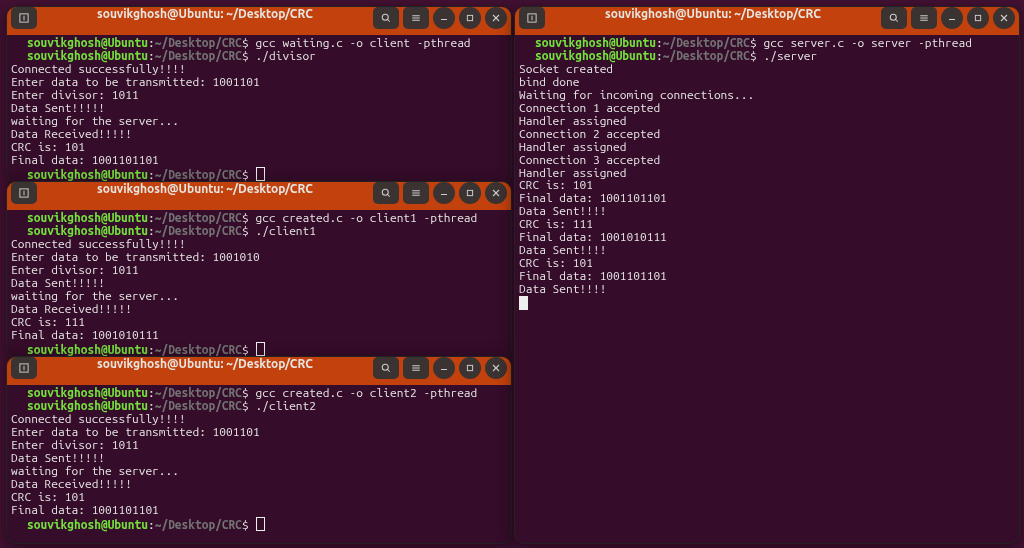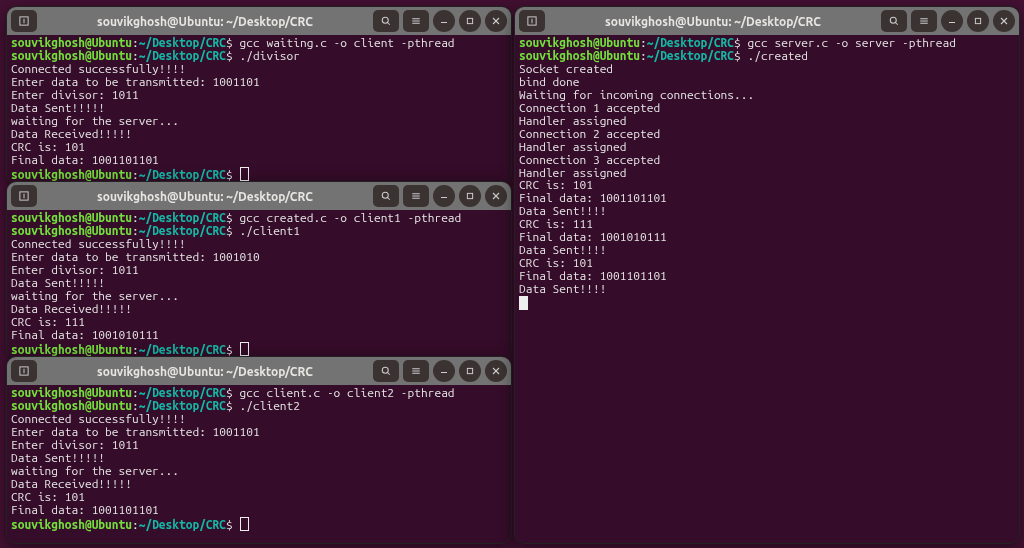--- a/index.html
+++ b/index.html
@@ -14,23 +14,22 @@
 .win {
   position: absolute;
   background: #350c29;
   border-radius: 10px;
   border: 1px solid #222;
   box-shadow: 0 4px 16px rgba(0,0,0,.5);
   overflow: hidden;
 }
 .titlebar {
   height: 28px;
-  background: #737373;
+  background: #c2410c;
   display: flex;
-  align-items: center;
   padding: 0 4px;
   gap: 4px;
   color: #ddd;
   font-family: "Ubuntu", "Segoe UI", sans-serif;
   font-size: 12px;
 }
 .tb-btn {
   width: 22px;
   height: 22px;
   border-radius: 50%;
@@ -61,22 +60,22 @@
   color: #e8e6e3;
 }
 .term-body {
   padding: 2px 4px 4px 4px;
   font-size: 12px;
   line-height: 1.08;
   color: #e6e6e6;
   white-space: pre;
   overflow: hidden;
 }
-.u { color: #74e03c; font-weight: bold; }
-.p { color: #14b8a6; font-weight: bold; }
+.u { color: #74e03c; font-weight: bold; margin-left: 16px; }
+.p { color: #737373; font-weight: bold; }
 .d { color: #e6e6e6; }
 .cursor {
   display: inline-block;
   width: 7px;
   height: 12px;
   border: 1px solid #eee;
   vertical-align: -2px;
 }
 .cursor.solid { background: #eee; }
 svg { width: 12px; height: 12px; display:block; }
@@ -220,21 +219,21 @@
           <rect x="4.5" y="4.5" width="7" height="7" fill="none" stroke="currentColor" stroke-width="1.3"></rect>
         </svg>
       </div>
     <div class="tb-btn round">
         <svg viewBox="0 0 16 16">
           <line x1="4" y1="4" x2="12" y2="12" stroke="currentColor" stroke-width="1.5"></line>
           <line x1="12" y1="4" x2="4" y2="12" stroke="currentColor" stroke-width="1.5"></line>
         </svg>
       </div>
   </div>
-  <div class="term-body"><span class="u">souvikghosh@Ubuntu</span><span class="d">:</span><span class="p">~/Desktop/CRC</span><span class="d">$ </span><span>gcc client.c -o client2 -pthread</span>
+  <div class="term-body"><span class="u">souvikghosh@Ubuntu</span><span class="d">:</span><span class="p">~/Desktop/CRC</span><span class="d">$ </span><span>gcc created.c -o client2 -pthread</span>
 <span class="u">souvikghosh@Ubuntu</span><span class="d">:</span><span class="p">~/Desktop/CRC</span><span class="d">$ </span><span>./client2</span>
 <span>Connected successfully!!!!
 Enter data to be transmitted: 1001101
 Enter divisor: 1011
 Data Sent!!!!!
 waiting for the server...
 Data Received!!!!!
 CRC is: 101
 Final data: 1001101101</span>
 <span class="u">souvikghosh@Ubuntu</span><span class="d">:</span><span class="p">~/Desktop/CRC</span><span class="d">$ </span><span class="cursor"></span></div>
@@ -273,21 +272,21 @@
         </svg>
       </div>
     <div class="tb-btn round">
         <svg viewBox="0 0 16 16">
           <line x1="4" y1="4" x2="12" y2="12" stroke="currentColor" stroke-width="1.5"></line>
           <line x1="12" y1="4" x2="4" y2="12" stroke="currentColor" stroke-width="1.5"></line>
         </svg>
       </div>
   </div>
   <div class="term-body"><span class="u">souvikghosh@Ubuntu</span><span class="d">:</span><span class="p">~/Desktop/CRC</span><span class="d">$ </span><span>gcc server.c -o server -pthread</span>
-<span class="u">souvikghosh@Ubuntu</span><span class="d">:</span><span class="p">~/Desktop/CRC</span><span class="d">$ </span><span>./created</span>
+<span class="u">souvikghosh@Ubuntu</span><span class="d">:</span><span class="p">~/Desktop/CRC</span><span class="d">$ </span><span>./server</span>
 <span>Socket created
 bind done
 Waiting for incoming connections...
 Connection 1 accepted
 Handler assigned
 Connection 2 accepted
 Handler assigned
 Connection 3 accepted
 Handler assigned
 CRC is: 101

